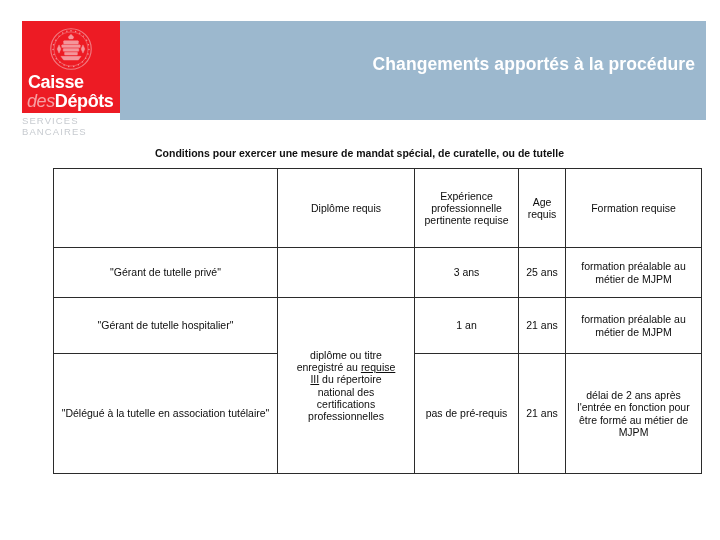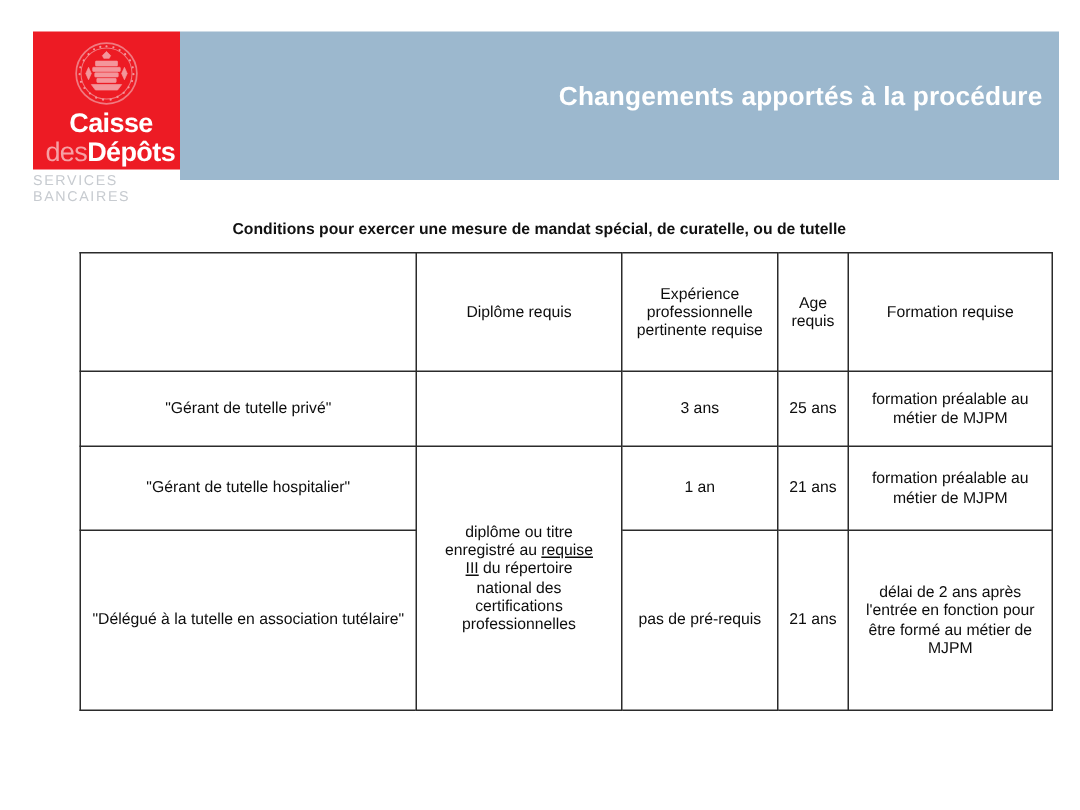--- a/index.html
+++ b/index.html
@@ -40,21 +40,20 @@
 
   
   #logo-block {
     position: absolute;
     left: 22px;
     top: 21px;
     width: 98px;
     height: 92px;
     background: #ED1B24;
     overflow: hidden;
-    text-align: center;
   }
   #logo-emblem {
     position: absolute;
     left: 26px;
     top: 5px;
     width: 46px;
     height: 46px;
   }
   #logo-wordmark {
     position: absolute;
@@ -71,21 +70,21 @@
     padding-left: 6px;
     letter-spacing: -0.4px;
   }
   .wm-line2 {
     font-size: 18px;
     padding-left: 5px;
     letter-spacing: -0.4px;
     margin-top: 1px;
   }
   .wm-line2 b { font-weight: bold; }
-  .wm-line2 span.light { font-weight: normal; color: #F6A0A4; }
+  .wm-line2 span.light { font-weight: normal; color: #F6A0A4; font-style: italic; }
 
   #logo-subtitle {
     position: absolute;
     left: 22px;
     top: 115px;
     width: 110px;
     font-size: 9.5px;
     line-height: 11px;
     color: #C7CBD0;
     letter-spacing: 1.1px;

